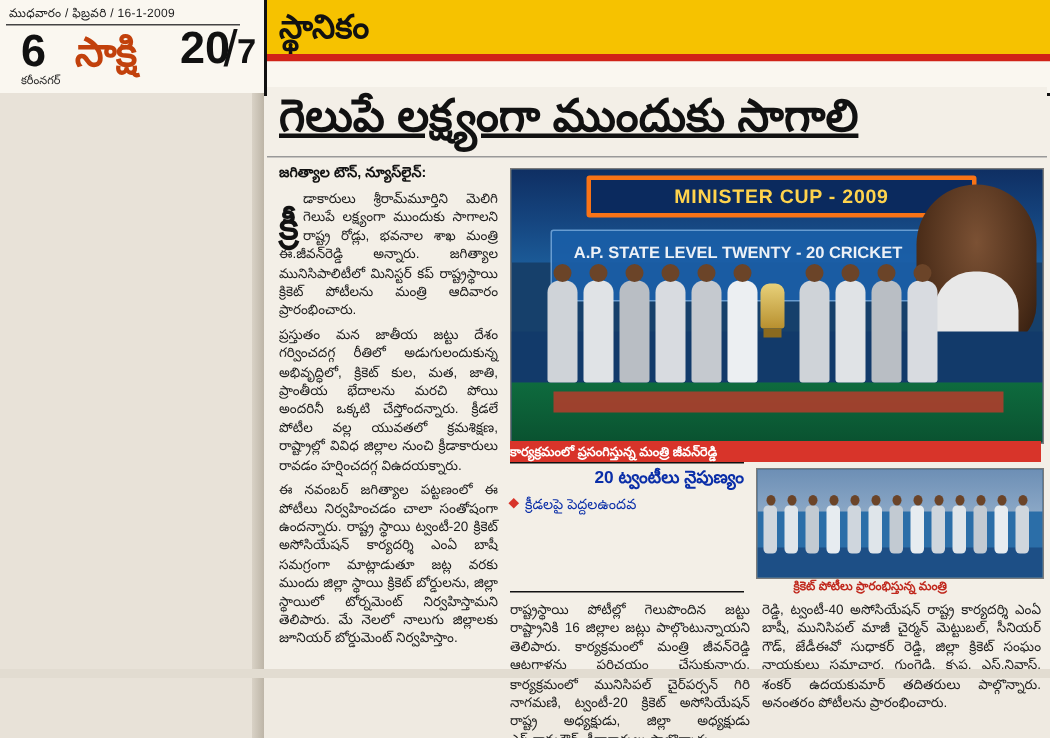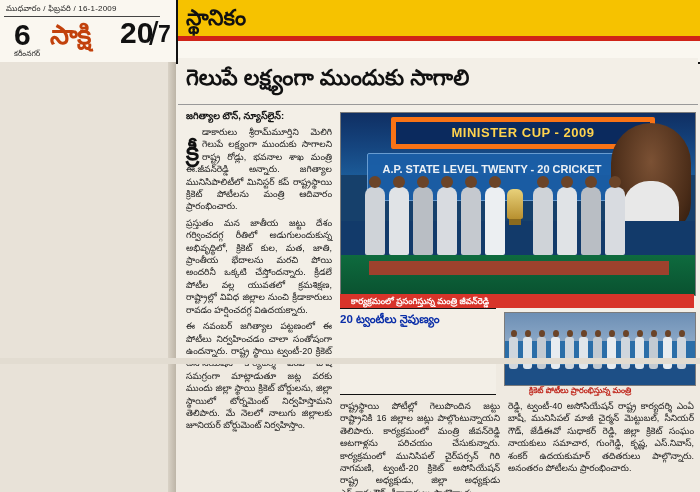--- a/index.html
+++ b/index.html
@@ -3,21 +3,21 @@
 <meta charset="utf-8">
 <style>
   html,body{margin:0;padding:0;}
   body{
     width:700px;height:492px;overflow:hidden;
     background:#efeae1;
     font-family:"Liberation Sans", sans-serif;
     color:#111;
   }
   .page{
-    position:relative;width:700px;height:364px;
+    position:relative;width:700px;height:452px;
     background:#f3efe7;
   }
   
   .masthead{
     position:absolute;left:0;top:0;width:700px;height:62px;
     background:#faf7f0;
     border-bottom:2px solid #111;
   }
   .date-line{
     position:absolute;left:6px;top:4px;
@@ -69,22 +69,23 @@
   .band-white{
     position:absolute;left:178px;top:41px;width:522px;height:21px;background:#faf7f0;
   }
   
   .headline-wrap{
     position:absolute;left:178px;top:58px;width:520px;height:46px;
     background:#f3efe7;
   }
   .headline{
     position:absolute;left:8px;top:0px;width:512px;
-    font-size:22px;font-weight:bold;color:#111;line-height:40px;
+    font-size:30px;font-weight:bold;color:#111;line-height:40px;
     white-space:nowrap;
+    text-decoration:underline;
   }
   .hl-rule{
     position:absolute;left:178px;top:104px;width:520px;height:1px;background:#999;
   }
   
   .left-gutter{
     position:absolute;left:0;top:62px;width:176px;height:430px;background:#e8e2d8;
   }
   .left-gutter .spine{
     position:absolute;left:168px;top:0;width:8px;height:430px;
@@ -111,21 +112,21 @@
   .col3{left:508px;top:400px;width:186px;height:86px;}
   
   .photo-main{
     position:absolute;left:340px;top:112px;width:354px;height:182px;
     background:#16406b;overflow:hidden;border:1px solid #7b7b7b;
   }
   .pm-sky{position:absolute;left:0;top:0;width:354px;height:62px;
     background:linear-gradient(180deg,#0f2f63 0%,#15457f 55%,#1b5a97 100%);}
   .pm-banner{
     position:absolute;left:50px;top:4px;width:254px;height:22px;
-    background:#0b2a5e;border:5px solid #f97316;border-radius:2px;
+    background:#0b2a5e;border:3px solid #f97316;border-radius:2px;
     color:#ffd34d;font-size:13px;font-weight:bold;text-align:center;line-height:22px;
     letter-spacing:.5px;
   }
   .pm-signboard{
     position:absolute;left:26px;top:40px;width:250px;height:48px;
     background:#1b5fa8;border:1px solid #6fa3d8;border-radius:2px;
     color:#fff;font-size:11px;font-weight:bold;text-align:center;line-height:15px;
     padding-top:8px;box-sizing:border-box;opacity:.92;
   }
   .pm-stage{
@@ -159,29 +160,29 @@
     background:linear-gradient(180deg,#e8d17a,#b8902f);
     border-radius:6px 6px 2px 2px;
   }
   .trophy:after{
     content:"";position:absolute;left:2px;bottom:-6px;width:12px;height:6px;background:#8a6a1f;
   }
   
   .cap-strip{
     position:absolute;left:340px;top:294px;width:354px;height:14px;
     background:#d8342a;color:#fff;font-size:8.5px;font-weight:bold;
-    line-height:14px;padding-left:11px;box-sizing:border-box;
+    line-height:14px;padding-left:0;box-sizing:border-box;
   }
   
   .hl-box{
     position:absolute;left:340px;top:312px;width:156px;height:82px;
     background:#f3efe7;
   }
   .hl-title{
-    font-size:11.5px;font-weight:bold;color:#0a2ea8;line-height:14px;margin-bottom:4px;
+    font-size:11.5px;font-weight:bold;color:#0a2ea8;line-height:14px;margin-bottom:4px;text-align:right;
   }
   .hl-item{
     font-size:9.5px;color:#0a2ea8;line-height:13px;padding-left:10px;position:relative;
     margin-bottom:3px;
   }
   .hl-item .bullet{
     position:absolute;left:0;top:3px;width:5px;height:5px;background:#d8342a;
     transform:rotate(45deg);
   }
   .hl-rule2{
@@ -292,20 +293,24 @@
     <div class="person" style="left:264px;background:#d8dbe0;">
         <span class="head"></span>
       </div>
   </div>
 
   <div class="cap-strip">కార్యక్రమంలో ప్రసంగిస్తున్న మంత్రి జీవన్‌రెడ్డి</div>
 
   <div class="hl-rule2"></div>
   <div class="hl-box">
     <div class="hl-title">20 ట్వంటీలు నైపుణ్యం</div>
+    <div class="hl-item">
+      <span class="bullet"></span>
+      <span>క్రీడలపై పెద్దలఉందవ</span>
+    </div>
   </div>
   <div class="hl-rule3"></div>
 
   <div class="photo-2">
     <div class="p2-wall"></div>
     <div class="p2-floor"></div>
     <div class="p2-row">
       <span class="p2-p" style="left:0px;">
           <i></i>
         </span>

